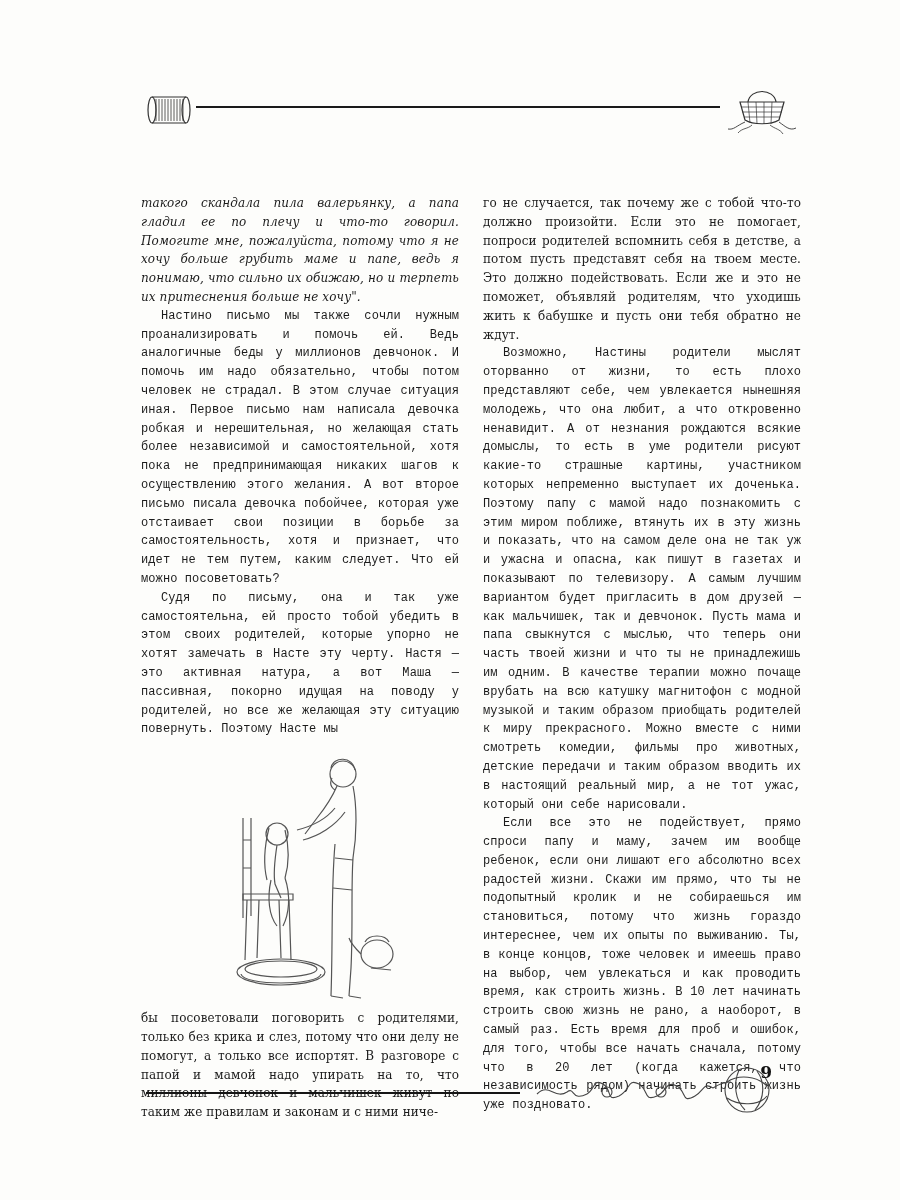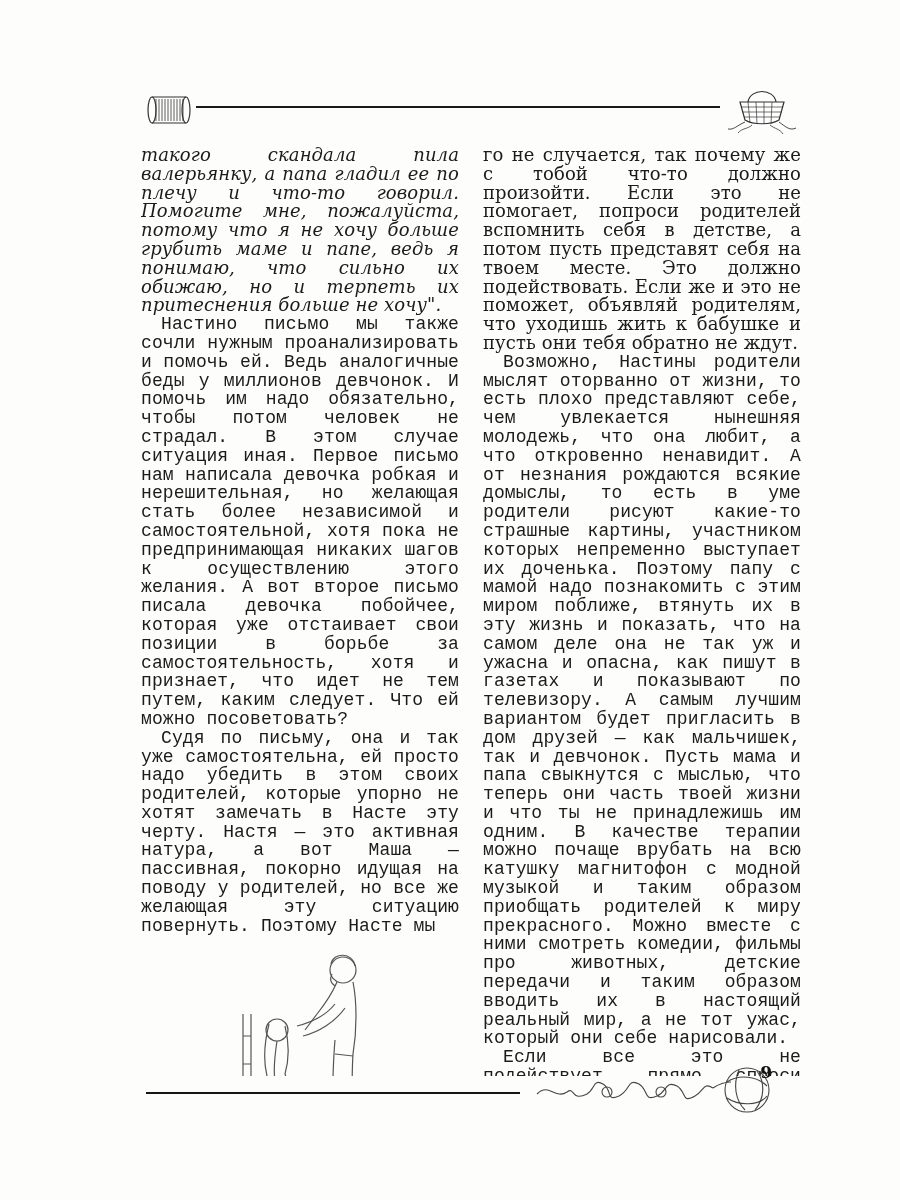--- a/index.html
+++ b/index.html
@@ -22,22 +22,23 @@
   }
   .icon svg { display:block; }
   
   .columns {
     position:absolute; top:146px; left:141px; width:660px; height:930px;
     display:flex; gap:24px;
   }
   .col {
     width:318px; height:930px; overflow:hidden;
     text-align:justify;
-    font-size:18px; line-height:18.8px;
+    font-size:12px; line-height:18.8px;
     letter-spacing:0.1px;
+    margin-top:48px;
   }
   .col p { margin:0; }
   .col p.indent { text-indent:20px;font-family:Liberation Mono, monospace; }
   .col p.lead-italic { font-style:italic; font-weight:500; }
   .illustration {
     height:262px; margin:6px 0 2px 0;
     display:flex; align-items:center; justify-content:center;
   }
   
   .footer-line {
@@ -95,21 +96,21 @@
         <path d="M19,38 C10,42 8,46 2,45 M53,38 C60,43 64,47 70,44" stroke-width="0.9"></path>
         <path d="M26,41 c-4,4 -10,3 -14,8 M44,41 c5,4 10,4 13,9" stroke-width="0.8"></path>
       </svg>
     </span>
   </div>
 
   <div class="columns">
     <div class="col">
       <p class="lead-italic">такого скандала пила валерьянку, а папа гладил ее по плечу и что-то говорил. Помогите мне, пожалуйста, потому что я не хочу больше грубить маме и папе, ведь я понимаю, что сильно их обижаю, но и терпеть их притеснения больше не хочу".</p>
       <p class="indent">Настино письмо мы также сочли нужным проанализировать и помочь ей. Ведь аналогичные беды у миллионов девчонок. И помочь им надо обязательно, чтобы потом человек не страдал. В этом случае ситуация иная. Первое письмо нам написала девочка робкая и нерешительная, но желающая стать более независимой и самостоятельной, хотя пока не предпринимающая никаких шагов к осуществлению этого желания. А вот второе письмо писала девочка побойчее, которая уже отстаивает свои позиции в борьбе за самостоятельность, хотя и признает, что идет не тем путем, каким следует. Что ей можно посоветовать?</p>
-      <p class="indent">Судя по письму, она и так уже самостоятельна, ей просто надо убедить в этом своих родителей, которые упорно не хотят замечать в Насте эту черту. Настя — это активная натура, а вот Маша — пассивная, покорно идущая на поводу у родителей, но все же желающая эту ситуацию повернуть. Поэтому Насте мы</p>
+      <p class="indent">Судя по письму, она и так уже самостоятельна, ей просто тобой убедить в этом своих родителей, которые упорно не хотят замечать в Насте эту черту. Настя — это активная натура, а вот Маша — пассивная, покорно идущая на поводу у родителей, но все же желающая эту ситуацию повернуть. Поэтому Насте мы</p>
       <div class="illustration">
         <svg width="230" height="256" viewBox="0 0 230 256" fill="none" stroke="#555" stroke-width="1.2">
 
           <circle cx="158" cy="26" r="13"></circle>
           <path d="M146,20 C148,8 168,8 170,22 M147,30 c-3,6 0,10 3,12"></path>
           <path d="M152,38 C146,52 140,60 132,70 L120,86"></path>
           <path d="M168,38 C172,58 172,86 168,110 C166,140 168,180 166,220 L164,248"></path>
           <path d="M150,60 C142,70 128,78 112,82"></path>
           <path d="M160,64 C150,78 134,88 118,92"></path>
           <path d="M150,96 C146,140 148,190 146,248"></path>

